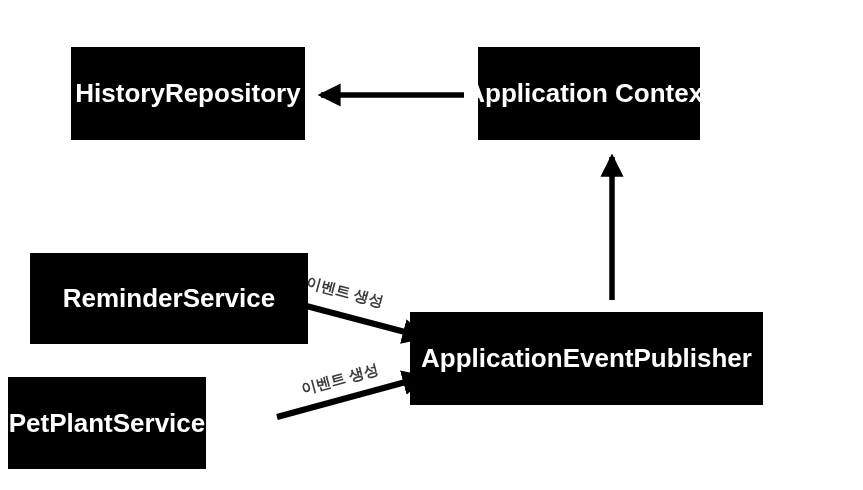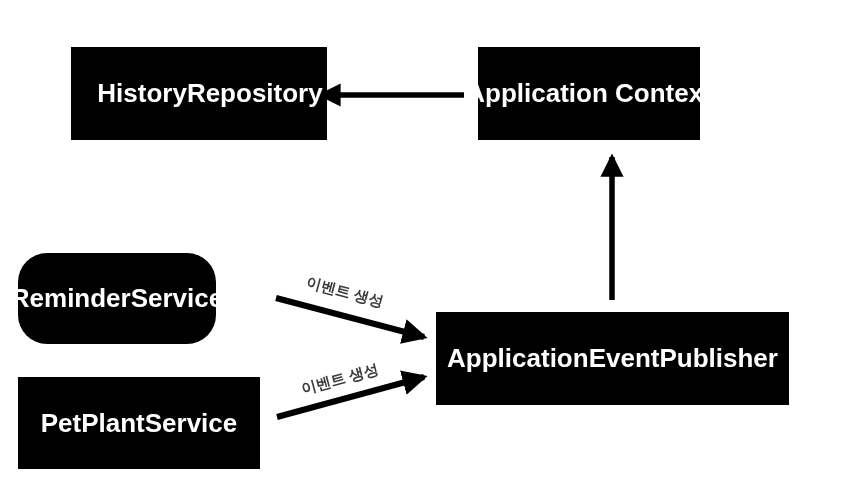--- a/index.html
+++ b/index.html
@@ -54,37 +54,37 @@
       <marker id="arrowhead" viewBox="0 0 10 10" refX="8.5" refY="5" markerWidth="4.2" markerHeight="4.2" orient="auto">
         <path d="M0,0 L10,5 L0,10 z" fill="#000000"></path>
       </marker>
     </defs>
     <line x1="464" y1="95" x2="321" y2="95" stroke="#000000" stroke-width="5.5" marker-end="url(#arrowhead)"></line>
     <line x1="612" y1="300" x2="612" y2="157" stroke="#000000" stroke-width="5.5" marker-end="url(#arrowhead)"></line>
     <line x1="276" y1="298" x2="424" y2="337" stroke="#000000" stroke-width="6" marker-end="url(#arrowhead)"></line>
     <line x1="277" y1="417" x2="424" y2="377" stroke="#000000" stroke-width="6" marker-end="url(#arrowhead)"></line>
   </svg>
 
-  <div class="node" style="left:71px; top:47px; width:234px; height:93px;padding-left:22px;">
+  <div class="node" style="left:71px; top:47px; width:234px; height:93px;">
     <span>HistoryRepository</span>
   </div>
 
   <div class="node" style="left:478px; top:47px; width:222px; height:93px;">
     <span>Application Context</span>
   </div>
 
-  <div class="node" style="left:18px; top:253px; width:198px; height:91px;border-radius:29px;">
+  <div class="node" style="left:30px; top:253px; width:278px; height:91px;">
     <span>ReminderService</span>
   </div>
 
-  <div class="node" style="left:18px; top:377px; width:242px; height:92px;">
+  <div class="node" style="left:8px; top:377px; width:198px; height:92px;">
     <span>PetPlantService</span>
   </div>
 
-  <div class="node" style="left:436px; top:312px; width:353px; height:93px;">
+  <div class="node" style="left:410px; top:312px; width:353px; height:93px;">
     <span>ApplicationEventPublisher</span>
   </div>
 
 
   <div class="edge-label rot-down" style="left:301px; top:283px; width:88px;">이벤트 생성</div>
 
   <div class="edge-label rot-up" style="left:296px; top:370px; width:88px;">이벤트 생성</div>
 
 </div>
 

